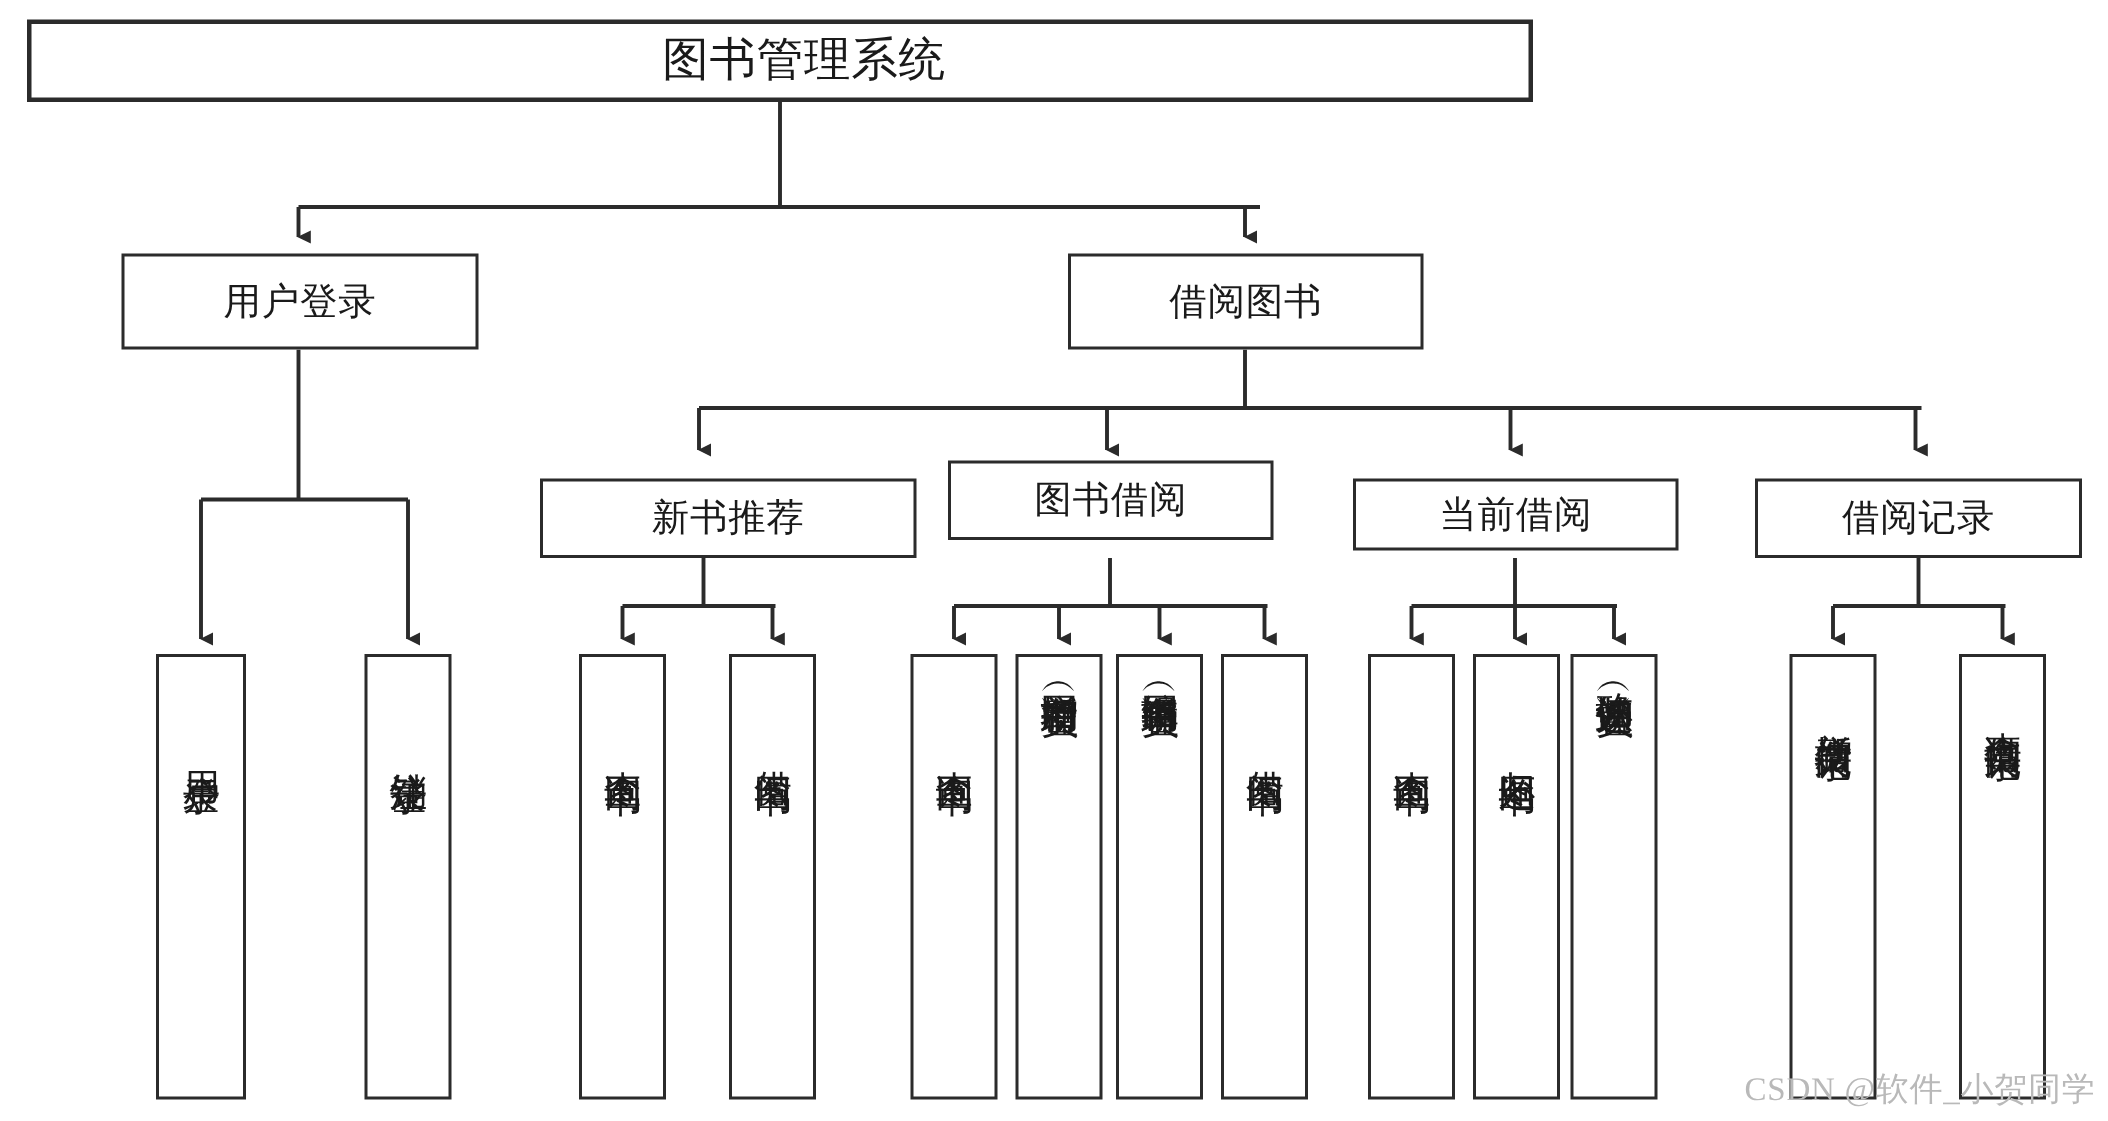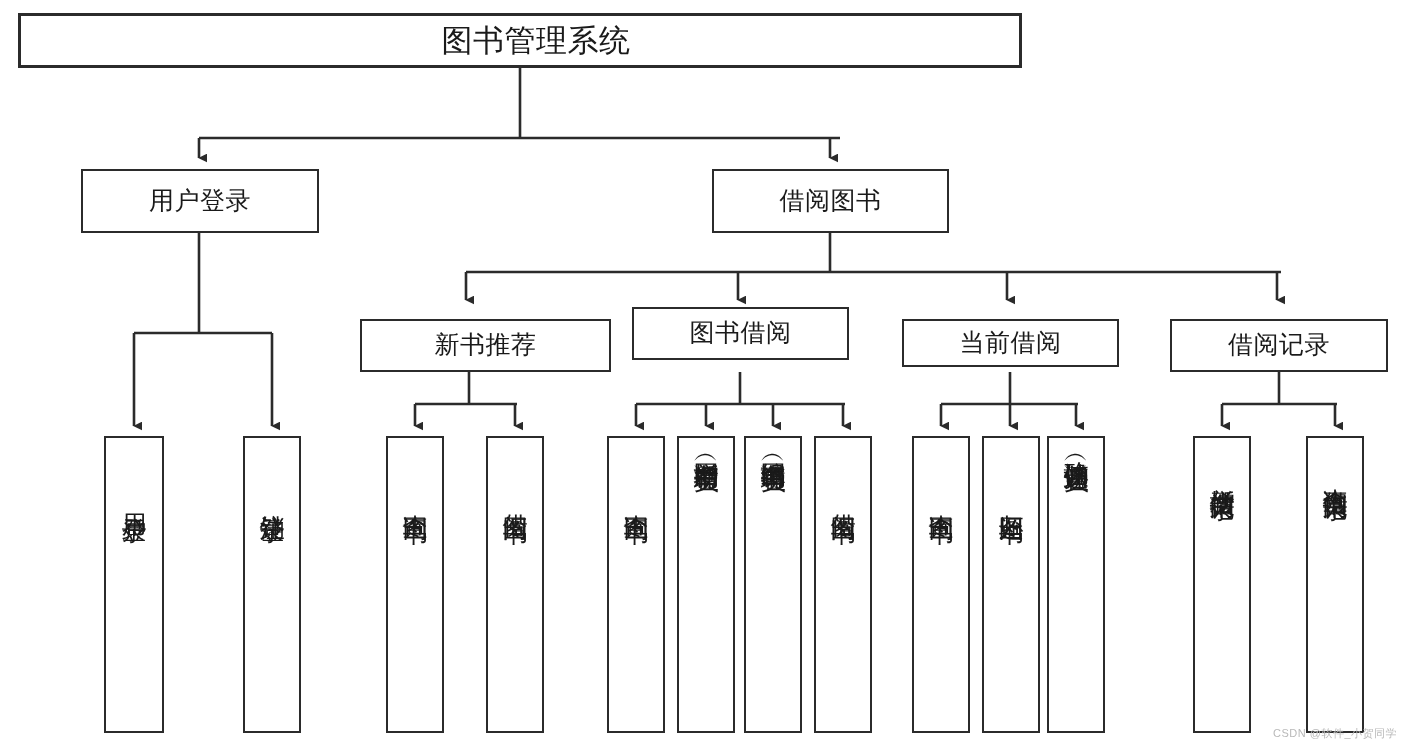--- a/index.html
+++ b/index.html
@@ -66,25 +66,25 @@
     white-space: normal;
     max-height: 100%;
   }
   .node.vert.tall .node-label {
     letter-spacing: 1px;
   }
   #watermark {
     position: absolute;
     right: 8px;
     bottom: 6px;
-    font-size: 11px;
+    font-size: 22px;
     color: #b9b9b9;
     letter-spacing: 0.5px;
     white-space: nowrap;
-    font-family: Liberation Sans, sans-serif;
+    font-family: Liberation Serif, serif;
   }
 </style>
 </head>
 <body>
 
 <div id="diagram-canvas">
 
   <svg id="edge-layer" viewBox="0 0 1405 747" width="1405" height="747" xmlns="http://www.w3.org/2000/svg">
     <defs>
       <marker id="arrowhead" markerWidth="9" markerHeight="9" refX="4.4" refY="8.2" orient="auto" markerUnits="userSpaceOnUse">

